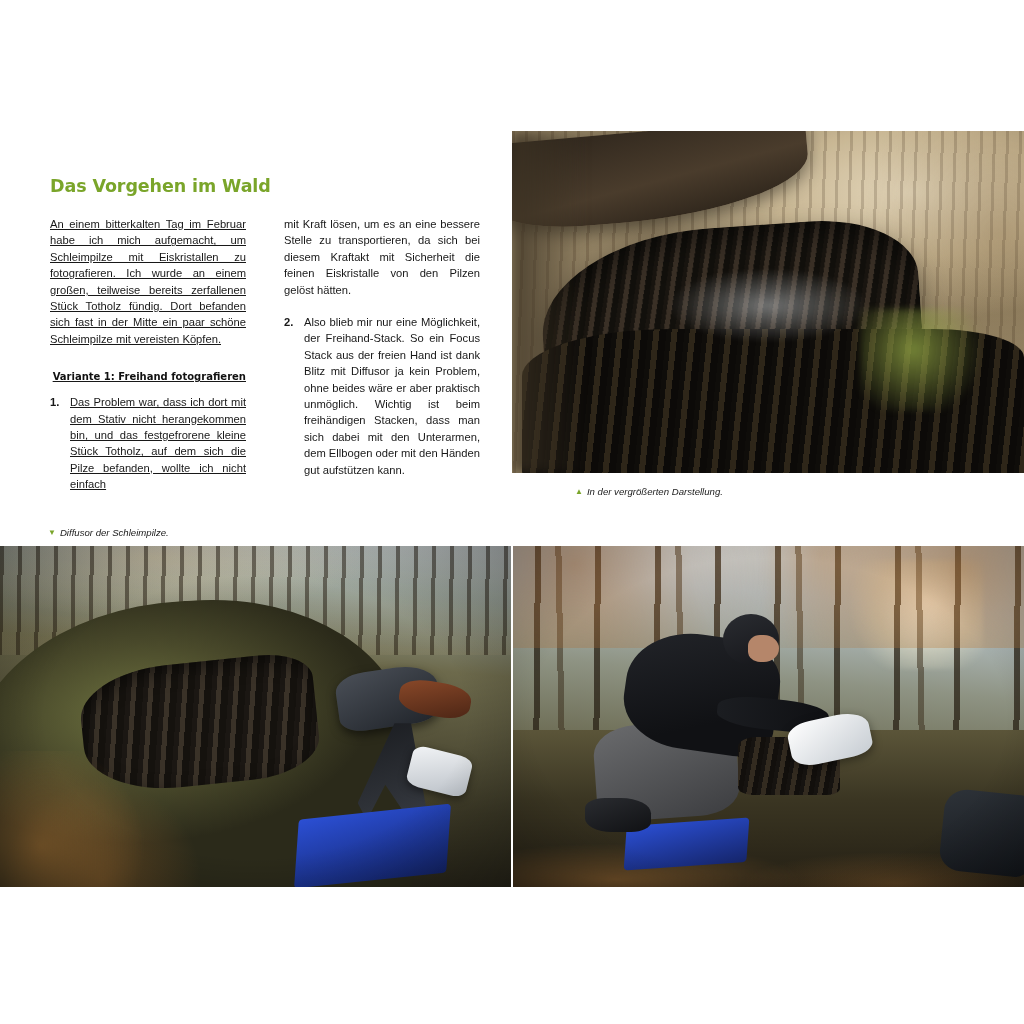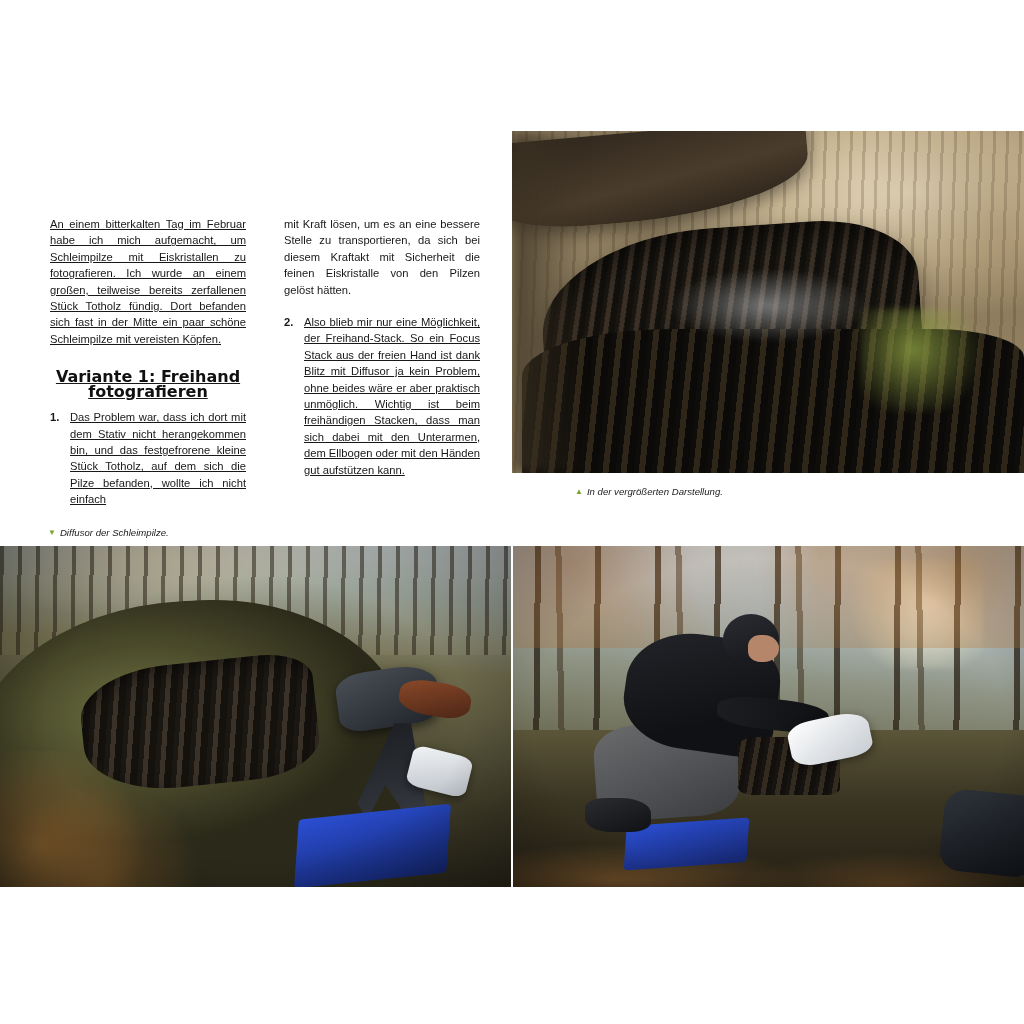--- a/index.html
+++ b/index.html
@@ -54,26 +54,26 @@
     top: 216px;
     width: 196px;
   }
   .col p {
     margin: 0 0 0 0;
   }
 
   .subhead {
     font-family: "DejaVu Sans", sans-serif;
     font-weight: bold;
-    font-size: 16px;
+    font-size: 10px;
     line-height: 15px;
     margin-top: 22px;
     margin-bottom: 10px;
     color: #111;
-    text-align: center;
+    text-align: right;
   }
 
   ol.numlist {
     margin: 0;
     padding: 0;
     list-style: none;
     counter-reset: item;
   }
   ol.numlist > li {
     position: relative;
@@ -399,34 +399,35 @@
   .br-vignette {
     inset: 0;
     background: radial-gradient(ellipse 80% 80% at 50% 50%, rgba(0,0,0,0) 58%, rgba(0,0,0,.4) 100%);
   }
 </style>
 </head>
 <body>
 
 <div class="page">
 
+  <div class="headline">Das Vorgehen im Wald</div>
 
   <div class="col col-left">
     <p>An einem bitterkalten Tag im Februar habe ich mich aufgemacht, um Schleimpilze mit Eiskristallen zu fotografieren. Ich wurde an einem großen, teilweise bereits zerfallenen Stück Totholz fündig. Dort befanden sich fast in der Mitte ein paar schöne Schleimpilze mit vereisten Köpfen.</p>
 
     <div class="subhead">Variante 1: Freihand fotografieren</div>
 
     <ol class="numlist">
       <li>Das Problem war, dass ich dort mit dem Stativ nicht herangekommen bin, und das festgefrorene kleine Stück Totholz, auf dem sich die Pilze befanden, wollte ich nicht einfach</li>
     </ol>
   </div>
 
   <div class="col col-right">
     <p>mit Kraft lösen, um es an eine bessere Stelle zu transportieren, da sich bei diesem Kraftakt mit Sicherheit die feinen Eiskristalle von den Pilzen gelöst hätten.</p>
-    <ol class="numlist start2" style="margin-top:16px;text-decoration:underline;">
+    <ol class="numlist start2" style="margin-top:16px;">
       <li>Also blieb mir nur eine Möglichkeit, der Freihand-Stack. So ein Focus Stack aus der freien Hand ist dank Blitz mit Diffusor ja kein Problem, ohne beides wäre er aber praktisch unmöglich. Wichtig ist beim freihändigen Stacken, dass man sich dabei mit den Unterarmen, dem Ellbogen oder mit den Händen gut aufstützen kann.</li>
     </ol>
   </div>
 
   <div class="photo photo-top-right">
     <div class="layer tr-sky"></div>
     <div class="layer tr-trees"></div>
     <div class="layer tr-branch"></div>
     <div class="layer tr-log"></div>
     <div class="layer tr-log2"></div>

